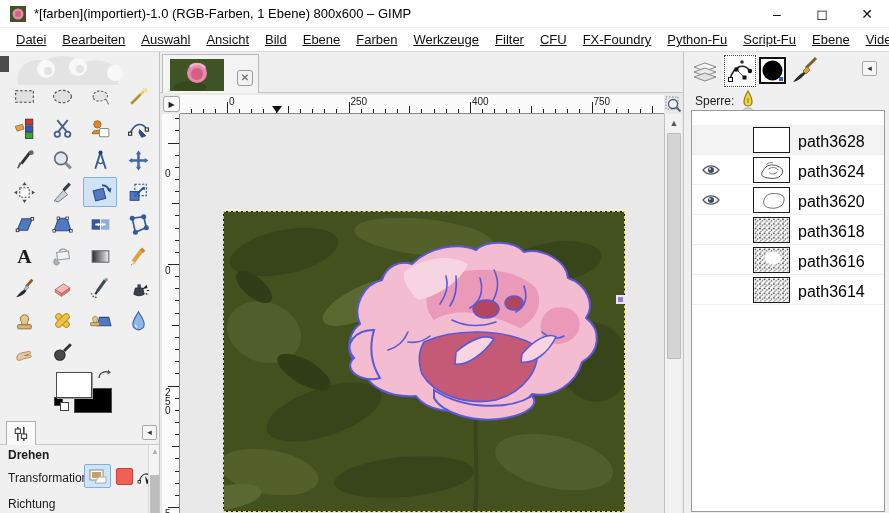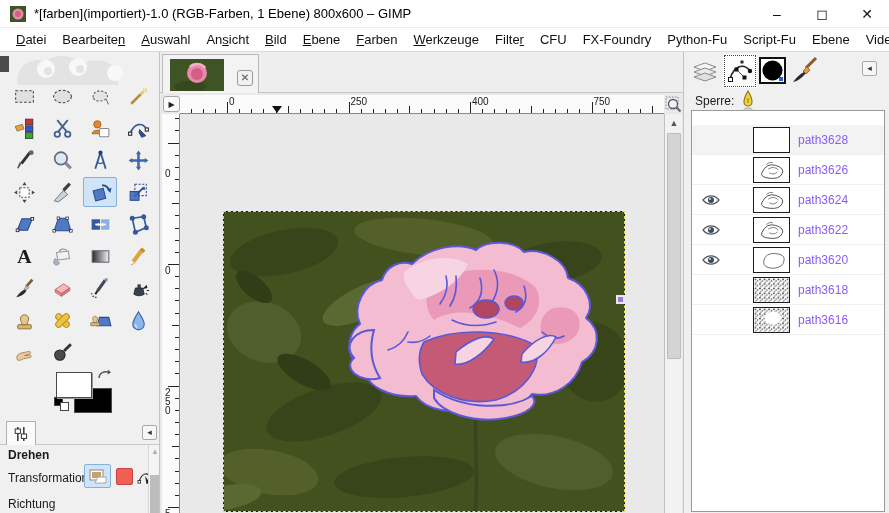--- a/index.html
+++ b/index.html
@@ -10,21 +10,21 @@
 
   
   #titlebar { left:0; top:0; width:889px; height:28px; background:#fff; border-bottom:1px solid #ececec; }
   #title-icon { left:10px; top:6px; width:16px; height:16px; }
   #title-text { left:34px; top:6px; font-size:13px; color:#000; white-space:nowrap; }
   .winbtn { top:0; width:34px; height:28px; text-align:center; line-height:28px; font-size:14px; color:#111; }
 
   
   #menubar { left:0; top:28px; width:889px; height:24px; background:#fff; border-bottom:1px solid #dcdcdc;
     display:flex; align-items:center; padding-left:8px; }
-  .menu-item { padding:3px 8px; font-size:13px; color:#111; white-space:nowrap; }
+  .menu-item { padding:3px 8px; font-size:13px; color:#111; white-space:nowrap;text-decoration:underline; }
   .menu-item u { text-decoration:underline; }
 
   
   #toolbox { left:0; top:52px; width:160px; height:461px; background:#f0f0f0; border-right:1px solid #c3c3c3; }
   #wilber { left:12px; top:3px; opacity:0.55; }
   #dock-frag { left:0; top:4px; width:9px; height:16px; background:#4c4c4c; }
   .tool-cell { position:absolute; width:34px; height:30px; display:flex; align-items:center; justify-content:center; }
   .tool-cell.sel { background:#cfe4f7; border:1px solid #86b0d8; border-radius:2px; }
   .tool-cell svg { width:25px; height:25px; }
 
@@ -84,21 +84,21 @@
   #tab-paintbrush { left:104px; top:3px; width:32px; height:30px; }
   #dock-collapse { left:178px; top:9px; }
   #lock-row { left:11px; top:38px; height:22px; display:flex; align-items:center; gap:5px; }
   #lock-label { font-size:12px; color:#1a1a1a; }
   #paths-list { left:7px; top:58px; width:194px; height:402px; background:#fff; border:1px solid #9a9a9a; overflow:hidden; }
   .path-row { position:relative; width:100%; height:30px; border-bottom:1px solid #f0f0f0; background:#fff; }
   .path-row.first { background:#f3f3f3; }
   .path-eye { position:absolute; left:9px; top:8px; width:20px; height:14px; }
   .path-thumb { position:absolute; left:61px; top:2px; width:37px; height:26px; background:#fff; border:1px solid #1a1a1a; overflow:hidden; }
   .path-thumb svg { width:100%; height:100%; }
-  .path-label { position:absolute; left:106px; top:8px; font-size:12px; color:#8b5cf6; }
+  .path-label { position:absolute; left:106px; top:8px; font-size:16px; color:#000000; }
 </style>
 </head>
 <body>
 
 <div id="app">
 
   <div class="abs" id="titlebar">
     <svg class="abs" id="title-icon" viewBox="0 0 16 16">
       <rect width="16" height="16" fill="#3f5425"></rect>
       <circle cx="8" cy="8" r="5.5" fill="#e888ac"></circle>
@@ -642,48 +642,30 @@
               <circle cx="1" cy="1.4" r="0.9" fill="#222"></circle>
               <circle cx="3.6" cy="3" r="0.8" fill="#333"></circle>
               <circle cx="2" cy="4.4" r="0.6" fill="#444"></circle>
             </pattern>
           </defs>
         </svg><div class="path-row first">
           <div class="path-eye"></div>
           <div class="path-thumb"><svg viewBox="0 0 37 26"></svg></div>
           <div class="path-label">path3628</div>
         </div><div class="path-row">
-          <div class="path-eye"></div>
-          <div class="path-thumb"><svg viewBox="0 0 37 26">
-              <path d="M8,16 q5,-11 15,-8 q10,3 7,9 q-3,6 -13,5 q-11,-1 -9,-6" fill="none" stroke="#444" stroke-width="1"></path>
-              <path d="M15,12 q6,-4 11,1 m-10,3 q5,3 9,-1 m-12,-8 q3,-3 7,-2" fill="none" stroke="#555" stroke-width="0.8"></path>
-            </svg></div>
-          <div class="path-label">path3626</div>
-        </div><div class="path-row">
           <div class="path-eye"><svg viewBox="0 0 20 14" width="20" height="14">
               <path d="M2,7 C6.5,1.5 13.5,1.5 18,7 C13.5,12.5 6.5,12.5 2,7 Z" fill="#f8f8f8" stroke="#555" stroke-width="1.2"></path>
               <circle cx="10" cy="7" r="3" fill="#3a4a5a"></circle>
               <circle cx="9" cy="6" r="1" fill="#cfe0ee"></circle>
             </svg></div>
           <div class="path-thumb"><svg viewBox="0 0 37 26">
               <path d="M8,16 q5,-11 15,-8 q10,3 7,9 q-3,6 -13,5 q-11,-1 -9,-6" fill="none" stroke="#444" stroke-width="1"></path>
               <path d="M15,12 q6,-4 11,1 m-10,3 q5,3 9,-1 m-12,-8 q3,-3 7,-2" fill="none" stroke="#555" stroke-width="0.8"></path>
             </svg></div>
           <div class="path-label">path3624</div>
-        </div><div class="path-row">
-          <div class="path-eye"><svg viewBox="0 0 20 14" width="20" height="14">
-              <path d="M2,7 C6.5,1.5 13.5,1.5 18,7 C13.5,12.5 6.5,12.5 2,7 Z" fill="#f8f8f8" stroke="#555" stroke-width="1.2"></path>
-              <circle cx="10" cy="7" r="3" fill="#3a4a5a"></circle>
-              <circle cx="9" cy="6" r="1" fill="#cfe0ee"></circle>
-            </svg></div>
-          <div class="path-thumb"><svg viewBox="0 0 37 26">
-              <path d="M8,16 q5,-11 15,-8 q10,3 7,9 q-3,6 -13,5 q-11,-1 -9,-6" fill="none" stroke="#444" stroke-width="1"></path>
-              <path d="M15,12 q6,-4 11,1 m-10,3 q5,3 9,-1 m-12,-8 q3,-3 7,-2" fill="none" stroke="#555" stroke-width="0.8"></path>
-            </svg></div>
-          <div class="path-label">path3622</div>
         </div><div class="path-row">
           <div class="path-eye"><svg viewBox="0 0 20 14" width="20" height="14">
               <path d="M2,7 C6.5,1.5 13.5,1.5 18,7 C13.5,12.5 6.5,12.5 2,7 Z" fill="#f8f8f8" stroke="#555" stroke-width="1.2"></path>
               <circle cx="10" cy="7" r="3" fill="#3a4a5a"></circle>
               <circle cx="9" cy="6" r="1" fill="#cfe0ee"></circle>
             </svg></div>
           <div class="path-thumb"><svg viewBox="0 0 37 26">
               <path d="M10,14 q2,-9 13,-8 q11,1 9,8 q-1,7 -11,8 q-12,0 -11,-8 Z" fill="none" stroke="#666" stroke-width="1"></path>
             </svg></div>
           <div class="path-label">path3620</div>
@@ -693,15 +675,21 @@
               <rect width="37" height="26" fill="url(#spk)"></rect>
             </svg></div>
           <div class="path-label">path3618</div>
         </div><div class="path-row">
           <div class="path-eye"></div>
           <div class="path-thumb"><svg viewBox="0 0 37 26">
               <rect width="37" height="26" fill="url(#spk)"></rect>
               <ellipse cx="20" cy="11" rx="9" ry="7" fill="#fff"></ellipse>
             </svg></div>
           <div class="path-label">path3616</div>
+        </div><div class="path-row">
+          <div class="path-eye"></div>
+          <div class="path-thumb"><svg viewBox="0 0 37 26">
+              <rect width="37" height="26" fill="url(#spk)"></rect>
+            </svg></div>
+          <div class="path-label">path3614</div>
         </div></div>
   </div>
 </div>
 
 </body></html>

